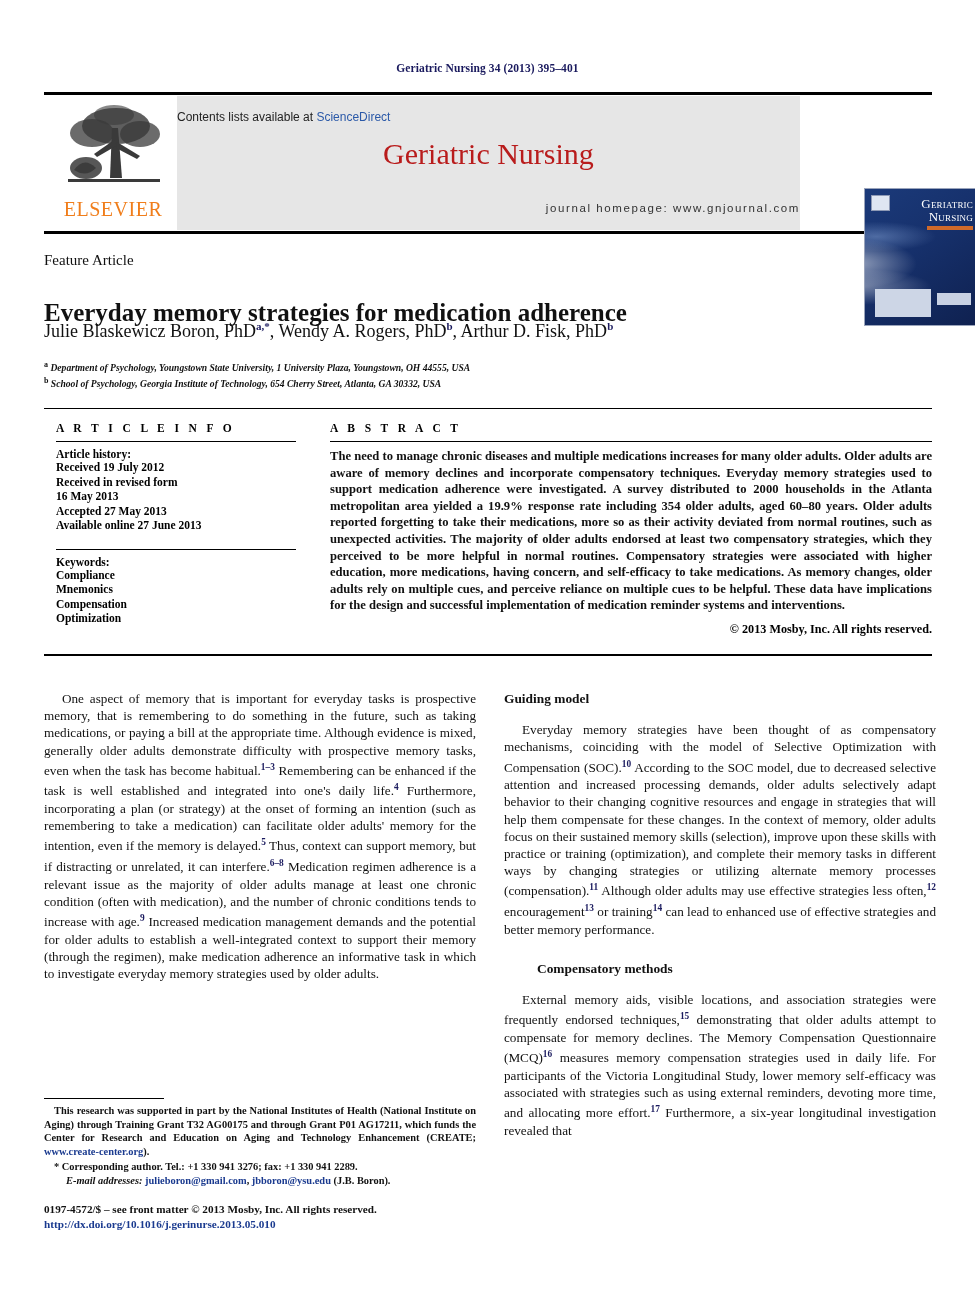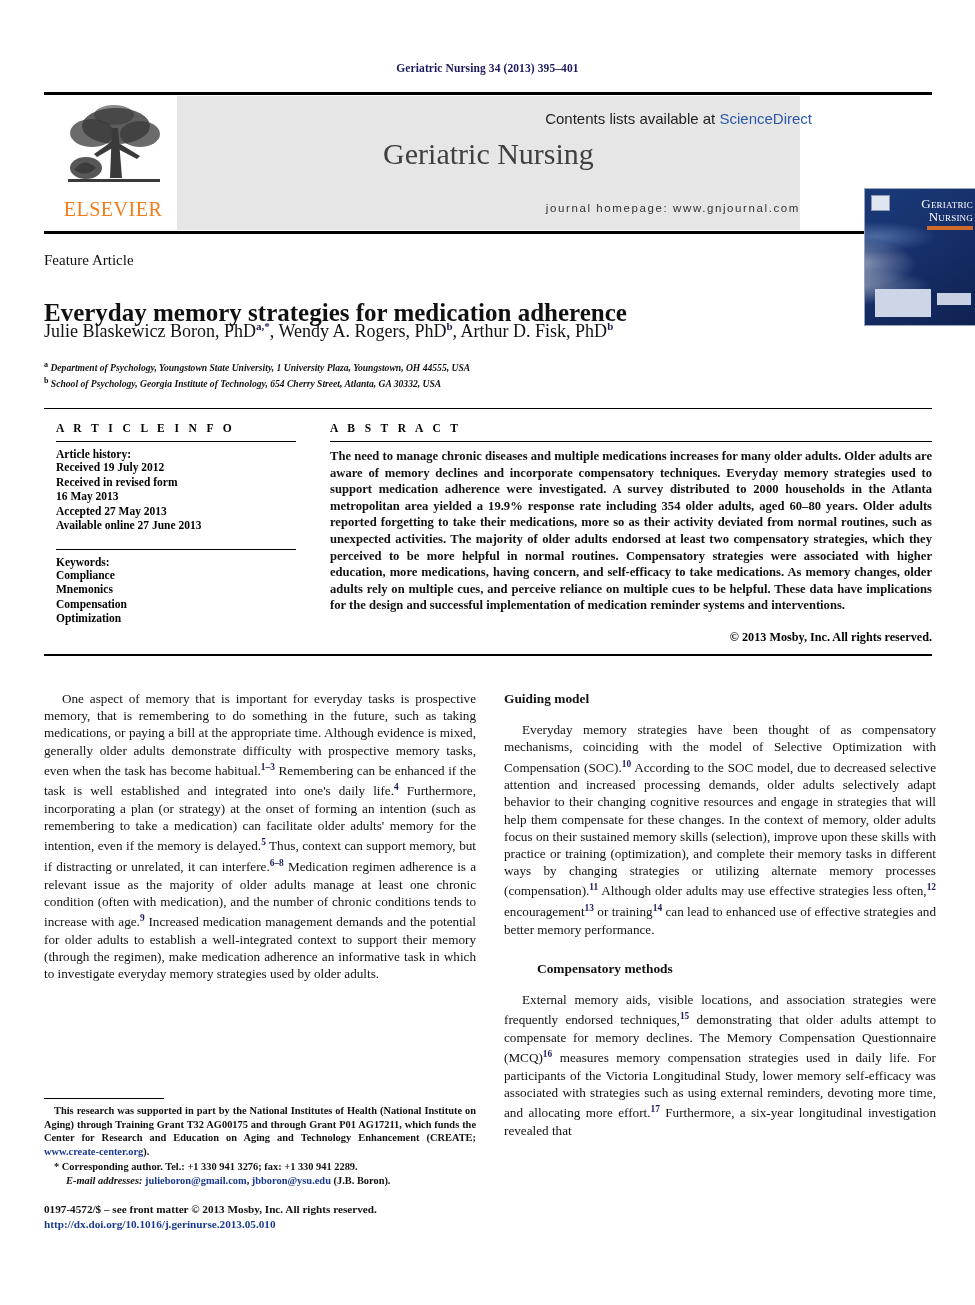--- a/index.html
+++ b/index.html
@@ -52,37 +52,36 @@
   .mast-grey {
     position: absolute;
     left: 133px; top: 4px;
     width: 623px; height: 134px;
     background: #e6e6e6;
   }
   .contents-line {
     position: absolute;
     left: 133px; top: 18px;
     width: 623px;
-    text-align: right;
+    text-align: left;
     font-family: "Liberation Sans", sans-serif;
-    font-size: 15px;
+    font-size: 12px;
     color: #222;
-    padding-left: 12px;
   }
   .contents-line .sd {
     color: #2b59a8;
   }
   .journal-name {
     position: absolute;
     left: 133px; top: 45px;
     width: 623px;
     text-align: center;
     font-family: "Liberation Serif", serif;
     font-size: 30px;
-    color: #404040;
+    color: #b91c1c;
   }
   .journal-home {
     position: absolute;
     left: 133px; top: 110px;
     width: 623px;
     text-align: right;
     font-family: "Liberation Sans", sans-serif;
     font-size: 11.5px;
     letter-spacing: 1.6px;
     color: #333;
@@ -239,21 +238,21 @@
   .kw-block { margin-top: 16px; }
   .kw-block .hr-thin { margin-bottom: 6px; }
   .abs-body {
     font-size: 12.6px;
     font-weight: bold;
     line-height: 16.6px;
     text-align: justify;
     color: #111;
   }
   .abs-copy {
-    margin-top: 16px;
+    margin-top: 8px;
     text-align: right;
     font-size: 12.2px;
     font-weight: bold;
   }
 
   
   .body-col {
     position: absolute;
     top: 690px;
     width: 432px;

